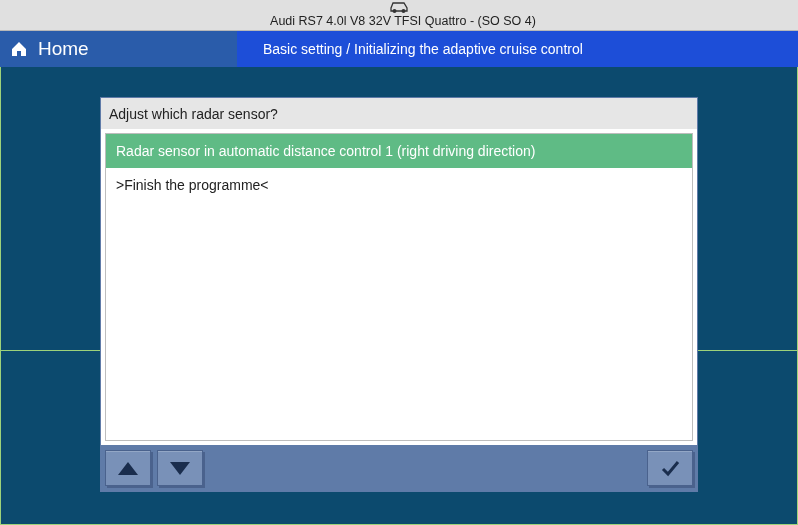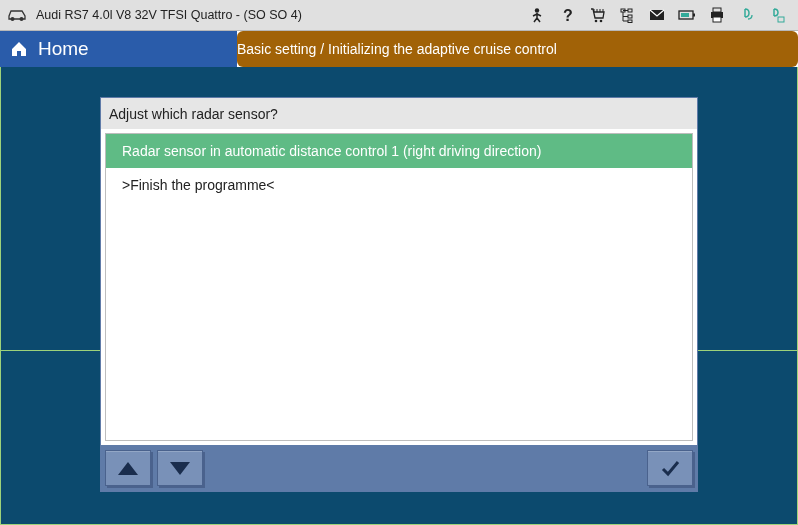--- a/index.html
+++ b/index.html
@@ -11,20 +11,21 @@
     background: #fff;
     overflow: hidden;
   }
   .topbar {
     height: 31px;
     background: #e0e0e0;
     border-bottom: 1px solid #b8b8b8;
     display: flex;
     align-items: center;
     padding: 0 6px;
+    flex-direction: column;
   }
   .car-icon {
     width: 22px; height: 14px;
     display: inline-block;
   }
   .car-icon svg { display: block; }
   .vehicle-title {
     margin-left: 8px;
     color: #222;
     font-size: 12.5px;
@@ -54,27 +55,26 @@
     display: flex;
     align-items: center;
     padding-left: 10px;
     gap: 10px;
     font-size: 19px;
     cursor: pointer;
   }
   .home-icon { display: flex; align-items: center; }
   .breadcrumb {
     flex: 1;
-    background: #a16207;
+    background: #1d4ed8;
     color: #fff;
     display: flex;
     align-items: center;
-    padding-left: 0;
+    padding-left: 26px;
     font-size: 14px;
-    border-radius: 6px;
   }
   .workspace {
     position: relative;
     height: 500px;
     background: #0c4a6e;
   }
   .bg-grid-h1 {
     position: absolute;
     left: 0; right: 0; top: 0;
     height: 283px;
@@ -108,21 +108,21 @@
     color: #222;
     border-bottom: 1px solid #e6e6e6;
   }
   .panel-list {
     flex: 1;
     margin: 4px;
     border: 1px solid #bdbdbd;
     overflow: hidden;
   }
   .list-item {
-    padding: 8px 16px;
+    padding: 8px 10px;
     font-size: 14px;
     color: #222;
     cursor: pointer;
     line-height: 1.3;
   }
   .list-item.selected {
     background: #5fbb85;
     color: #fff;
   }
   .panel-footer {

